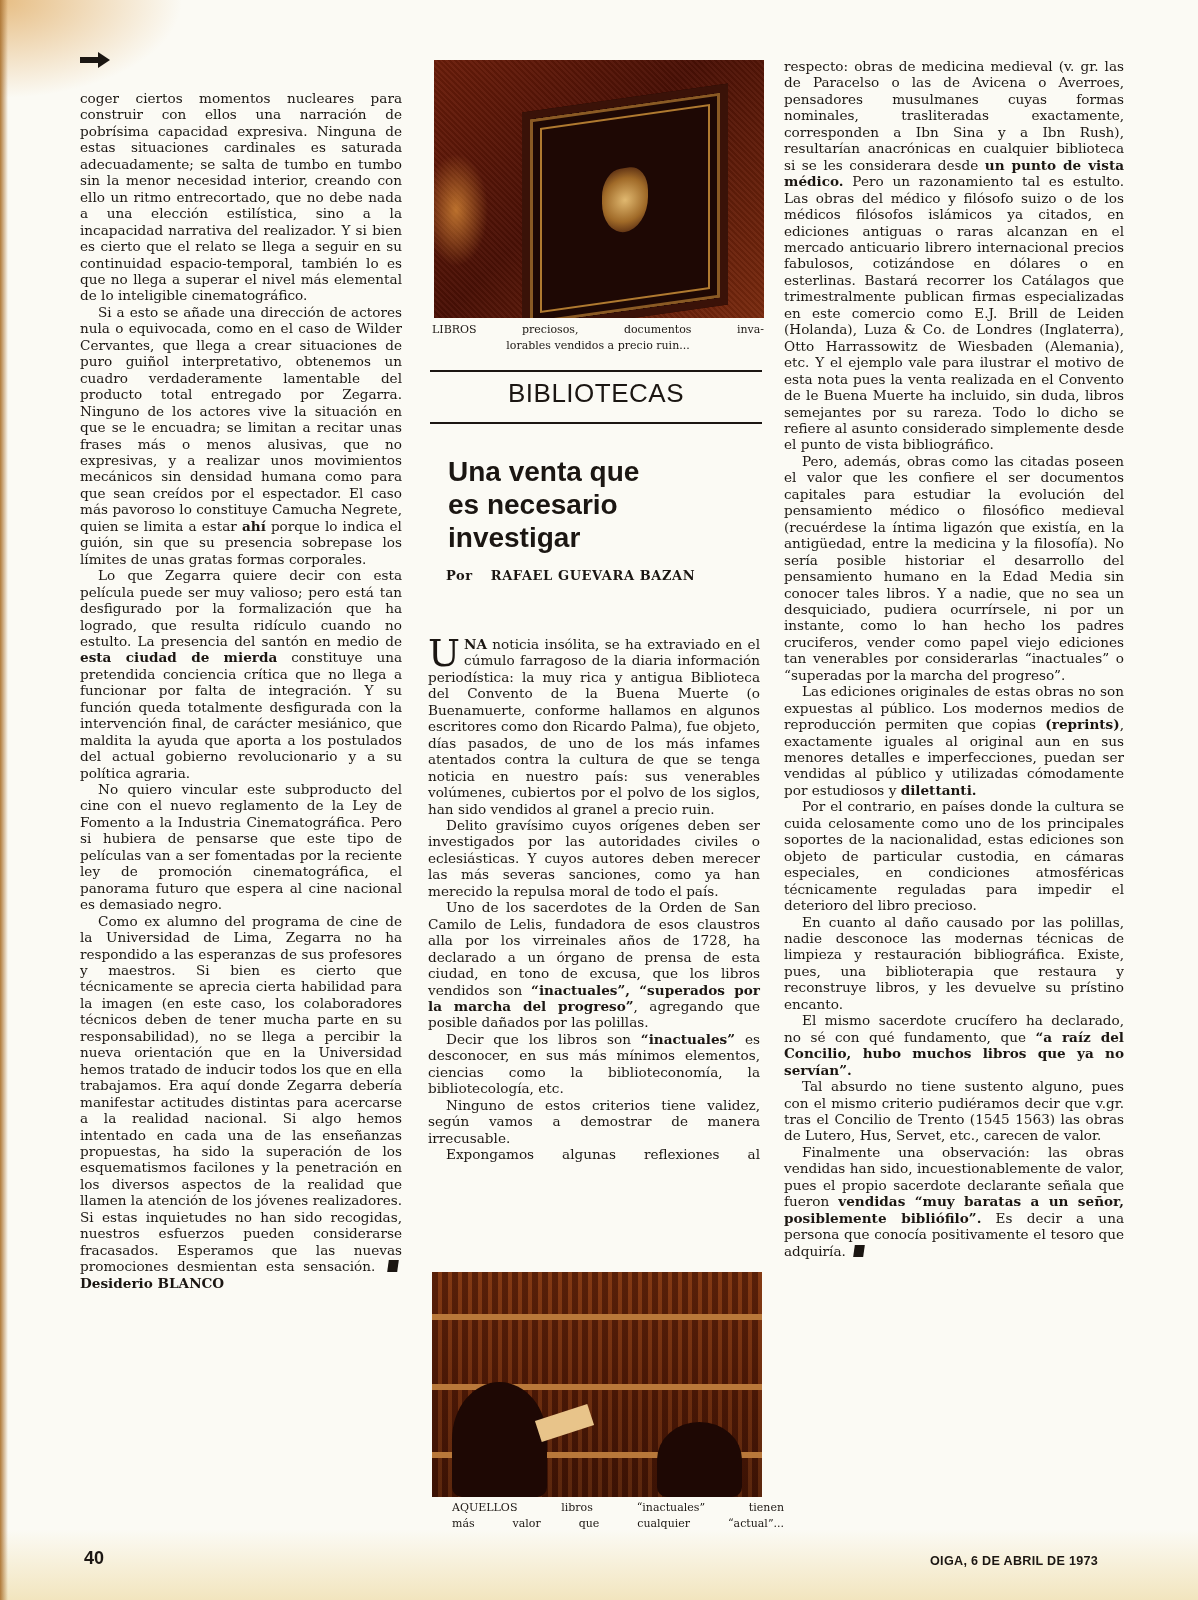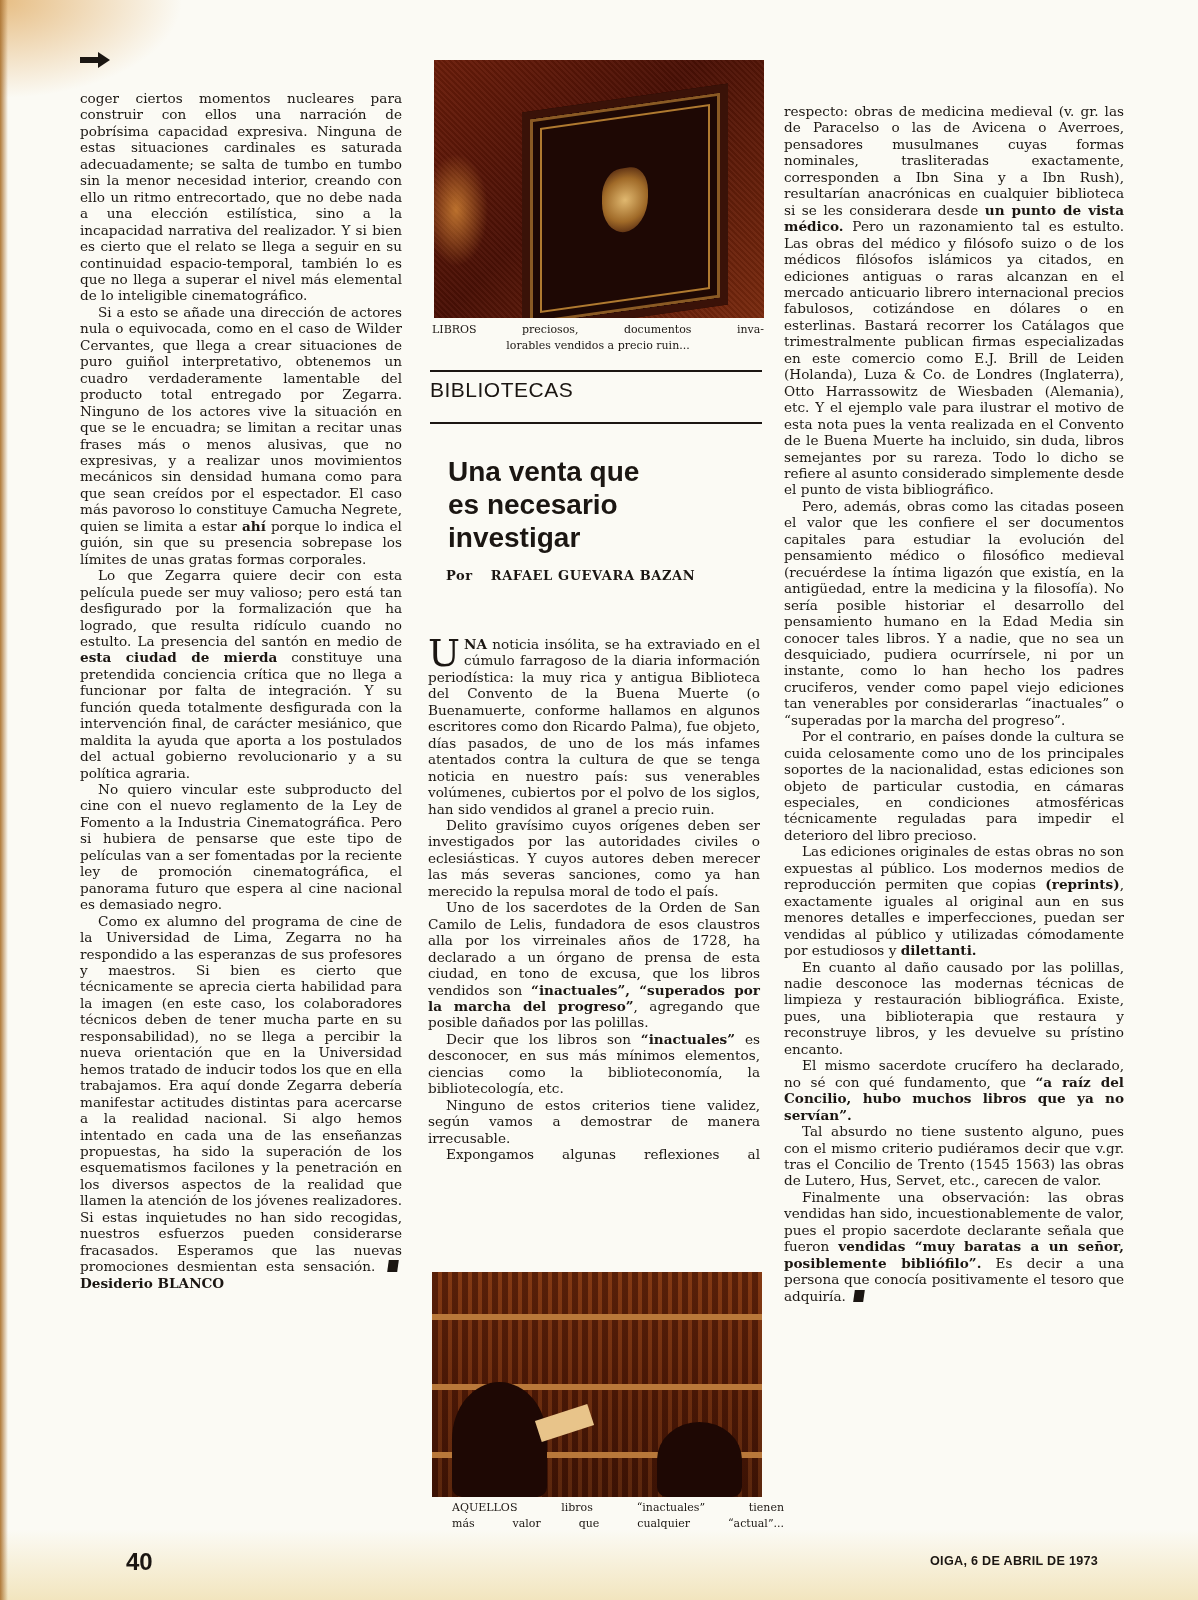--- a/index.html
+++ b/index.html
@@ -26,21 +26,21 @@
     font-size: 13.6px;
     line-height: 16.45px;
     text-align: justify;
     hyphens: manual;
   }
   .col p { margin: 0; text-indent: 18px; }
   .col p.noindent { text-indent: 0; }
   .col p + p { margin-top: 0; }
   .col1 { left: 80px; top: 90px; width: 322px; }
   .col2 { left: 428px; top: 636px; width: 332px; }
-  .col3 { left: 784px; top: 58px; width: 340px; margin-top: 45px; }
+  .col3 { left: 784px; top: 58px; width: 340px; }
   b { font-weight: bold; }
 
   .arrow {
     position: absolute; left: 80px; top: 52px; width: 30px; height: 16px;
   }
   .photo {
     position: absolute; overflow: hidden;
   }
   .photo1 {
     left: 434px; top: 60px; width: 330px; height: 258px;
@@ -85,22 +85,23 @@
   .caption2 span, .caption1 span { display: block; }
   .caption1 .l2 { text-align-last: center; }
   .rule {
     position: absolute; left: 430px; width: 332px; height: 0;
     border-top: 2px solid #1b1612;
   }
   .rule1 { top: 370px; }
   .rule2 { top: 422px; }
   .section {
     position: absolute; left: 430px; top: 378px; width: 332px;
-    font-family: "Liberation Sans", "DejaVu Sans", sans-serif;
-    font-size: 21px; letter-spacing: 0.5px;
+    text-align: center;
+    font-family: "Liberation Sans", "DejaVu Sans", sans-serif;
+    font-size: 26px; letter-spacing: 0.5px;
     color: #1b1612;
   }
   .headline {
     position: absolute; left: 448px; top: 455px; width: 300px;
     font-family: "Liberation Sans", "DejaVu Sans", sans-serif;
     font-weight: bold; font-size: 28px; line-height: 33px;
   }
   .headline span { display: block; }
   .byline {
     position: absolute; left: 446px; top: 568px; width: 320px;
@@ -111,21 +112,21 @@
     float: left; font-size: 38px; line-height: 30px;
     margin: 2px 4px 0 0; font-weight: normal;
   }
   .endmark {
     display: inline-block; width: 10px; height: 12px; background: #1b1612;
     transform: skewX(-8deg); vertical-align: -1px; margin: 0 4px;
   }
   .page-number {
     position: absolute; left: 84px; top: 1548px;
     font-family: "Liberation Sans", "DejaVu Sans", sans-serif;
-    font-size: 24px; font-weight: bold; margin-left: 42px;
+    font-size: 18px; font-weight: bold;
   }
   .footer {
     position: absolute; left: 930px; top: 1554px;
     font-family: "Liberation Sans", "DejaVu Sans", sans-serif;
     font-size: 12.6px; font-weight: bold; letter-spacing: 0.3px;
   }
 </style>
 </head>
 <body>
 
@@ -185,22 +186,22 @@
     <div style="position:absolute; left:105px; top:140px; width:55px; height:22px; background:#e8c48a; transform:rotate(-18deg);"></div>
   </div>
   <div class="caption caption2">
     <span>AQUELLOS libros “inactuales” tienen</span>
     <span>más valor que cualquier “actual”...</span>
   </div>
 
   <div class="col col3">
     <p class="noindent"><span>respecto: obras de medicina medieval (v. gr. las de Paracelso o las de Avicena o Averroes, pensadores musulmanes cuyas formas nominales, trasliteradas exactamente, corresponden a Ibn Sina y a Ibn Rush), resultarían anacrónicas en cualquier biblioteca si se les considerara desde </span><b>un punto de vista médico.</b><span> Pero un razonamiento tal es estulto. Las obras del médico y filósofo suizo o de los médicos filósofos islámicos ya citados, en ediciones antiguas o raras alcanzan en el mercado anticuario librero internacional precios fabulosos, cotizándose en dólares o en esterlinas. Bastará recorrer los Catálagos que trimestralmente publican firmas especializadas en este comercio como E.J. Brill de Leiden (Holanda), Luza &amp; Co. de Londres (Inglaterra), Otto Harrassowitz de Wiesbaden (Alemania), etc. Y el ejemplo vale para ilustrar el motivo de esta nota pues la venta realizada en el Convento de le Buena Muerte ha incluido, sin duda, libros semejantes por su rareza. Todo lo dicho se refiere al asunto considerado simplemente desde el punto de vista bibliográfico.</span></p>
     <p>Pero, además, obras como las citadas poseen el valor que les confiere el ser documentos capitales para estudiar la evolución del pensamiento médico o filosófico medieval (recuérdese la íntima ligazón que existía, en la antigüedad, entre la medicina y la filosofía). No sería posible historiar el desarrollo del pensamiento humano en la Edad Media sin conocer tales libros. Y a nadie, que no sea un desquiciado, pudiera ocurrírsele, ni por un instante, como lo han hecho los padres cruciferos, vender como papel viejo ediciones tan venerables por considerarlas “inactuales” o “superadas por la marcha del progreso”.</p>
+    <p><span>Las ediciones originales de estas obras no son expuestas al público. Los modernos medios de reproducción permiten que copias </span><b>(reprints)</b><span>, exactamente iguales al original aun en sus menores detalles e imperfecciones, puedan ser vendidas al público y utilizadas cómodamente por estudiosos y </span><b>dilettanti.</b></p>
     <p>Por el contrario, en países donde la cultura se cuida celosamente como uno de los principales soportes de la nacionalidad, estas ediciones son objeto de particular custodia, en cámaras especiales, en condiciones atmosféricas técnicamente reguladas para impedir el deterioro del libro precioso.</p>
-    <p><span>Las ediciones originales de estas obras no son expuestas al público. Los modernos medios de reproducción permiten que copias </span><b>(reprints)</b><span>, exactamente iguales al original aun en sus menores detalles e imperfecciones, puedan ser vendidas al público y utilizadas cómodamente por estudiosos y </span><b>dilettanti.</b></p>
     <p>En cuanto al daño causado por las polillas, nadie desconoce las modernas técnicas de limpieza y restauración bibliográfica. Existe, pues, una biblioterapia que restaura y reconstruye libros, y les devuelve su prístino encanto.</p>
     <p><span>El mismo sacerdote crucífero ha declarado, no sé con qué fundamento, que </span><b>“a raíz del Concilio, hubo muchos libros que ya no servían”.</b></p>
     <p>Tal absurdo no tiene sustento alguno, pues con el mismo criterio pudiéramos decir que v.gr. tras el Concilio de Trento (1545 1563) las obras de Lutero, Hus, Servet, etc., carecen de valor.</p>
     <p><span>Finalmente una observación: las obras vendidas han sido, incuestionablemente de valor, pues el propio sacerdote declarante señala que fueron </span><b>vendidas “muy baratas a un señor, posiblemente bibliófilo”.</b><span> Es decir a una persona que conocía positivamente el tesoro que adquiría.</span> <span class="endmark"></span></p>
   </div>
 
   <div class="page-number">40</div>
   <div class="footer">OIGA, 6 DE ABRIL DE 1973</div>
 </div>
 

